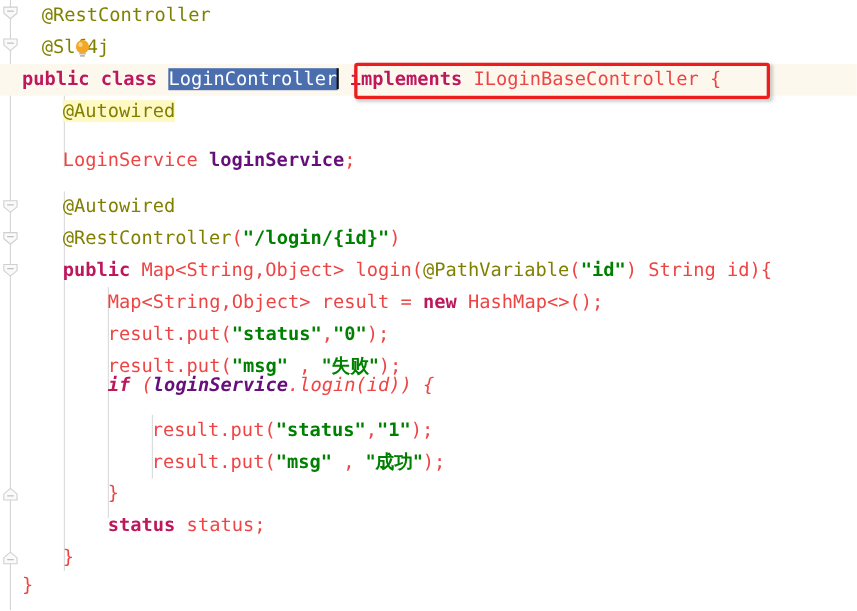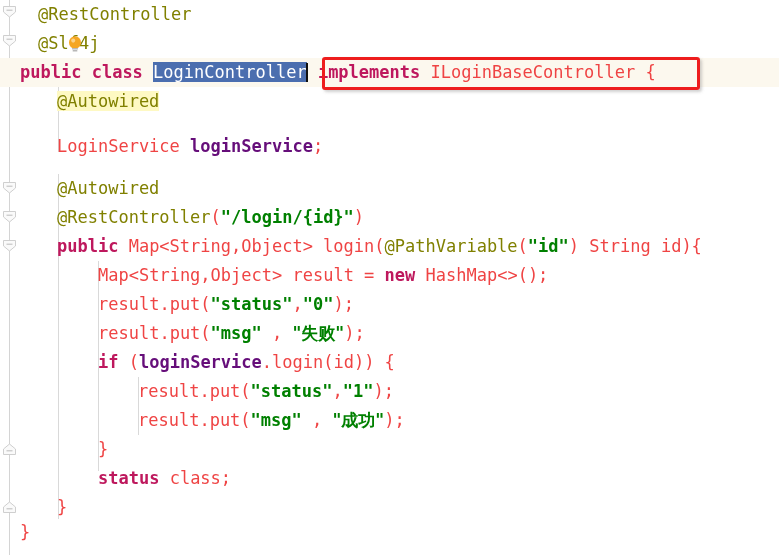--- a/index.html
+++ b/index.html
@@ -187,25 +187,25 @@
         <div class="line" style="top: 58px; padding-left: 0px;"><span class="kw">public</span><span class="plain"> </span><span class="kw">class</span><span class="plain"> </span><span class="sel">LoginController</span><span class="caret"></span><span class="plain"> </span><span class="kw">implements</span><span class="plain"> ILoginBaseController {</span></div>
         <div class="line" style="top: 87px; padding-left: 37px;"><span class="anno-hl">@Autowired</span></div>
         <div class="line" style="top: 132px; padding-left: 37px;"><span class="plain">LoginService </span><span class="field">loginService</span><span class="plain">;</span></div>
         <div class="line" style="top: 145px; padding-left: 0px;"></div>
         <div class="line" style="top: 174px; padding-left: 37px;"><span class="anno">@Autowired</span></div>
         <div class="line" style="top: 203px; padding-left: 37px;"><span class="anno">@RestController</span><span class="plain">(</span><span class="str">"/login/{id}"</span><span class="plain">)</span></div>
         <div class="line" style="top: 232px; padding-left: 37px;"><span class="kw">public</span><span class="plain"> Map&lt;String,Object&gt; login(</span><span class="anno">@PathVariable</span><span class="plain">(</span><span class="str">"id"</span><span class="plain">) String id){</span></div>
         <div class="line" style="top: 261px; padding-left: 78px;"><span class="plain">Map&lt;String,Object&gt; result = </span><span class="kw">new</span><span class="plain"> HashMap&lt;&gt;();</span></div>
         <div class="line" style="top: 290px; padding-left: 78px;"><span class="plain">result.put(</span><span class="str">"status"</span><span class="plain">,</span><span class="str">"0"</span><span class="plain">);</span></div>
         <div class="line" style="top: 319px; padding-left: 78px;"><span class="plain">result.put(</span><span class="str">"msg"</span><span class="plain"> , </span><span class="str-cjk">"失败"</span><span class="plain">);</span></div>
-        <div class="line" style="top: 348px; padding-left: 78px;"><span class="kw">if</span><span class="plain"> (</span><span class="field">loginService</span><span class="plain">.login(id)) {</span></div>
+        <div class="line" style="top: 336px; padding-left: 78px; font-style: italic;"><span class="kw">if</span><span class="plain"> (</span><span class="field">loginService</span><span class="plain">.login(id)) {</span></div>
         <div class="line" style="top: 377px; padding-left: 118px;"><span class="plain">result.put(</span><span class="str">"status"</span><span class="plain">,</span><span class="str">"1"</span><span class="plain">);</span></div>
         <div class="line" style="top: 406px; padding-left: 118px;"><span class="plain">result.put(</span><span class="str">"msg"</span><span class="plain"> , </span><span class="str-cjk">"成功"</span><span class="plain">);</span></div>
         <div class="line" style="top: 435px; padding-left: 78px;"><span class="plain">}</span></div>
-        <div class="line" style="top: 464px; padding-left: 78px;"><span class="kw">status</span><span class="plain"> class;</span></div>
+        <div class="line" style="top: 464px; padding-left: 78px;"><span class="kw">status</span><span class="plain"> status;</span></div>
         <div class="line" style="top: 493px; padding-left: 37px;"><span class="plain">}</span></div>
         <div class="line" style="top: 518px; padding-left: 0px;"><span class="plain">}</span></div>
       </div>
   </div>
 
   <div class="redbox" id="redbox" style="left: 322px; top: 57px; width: 378px; height: 33px; border-color: rgb(238, 29, 29);"></div>
 
   <div class="bulb" id="bulb" title="Show intention actions" style="left: 67px; top: 35px;">
     <svg viewBox="0 0 16 18" width="16" height="18">
       <ellipse cx="8" cy="7.5" rx="6" ry="6.2" fill="#f5a623"></ellipse>

